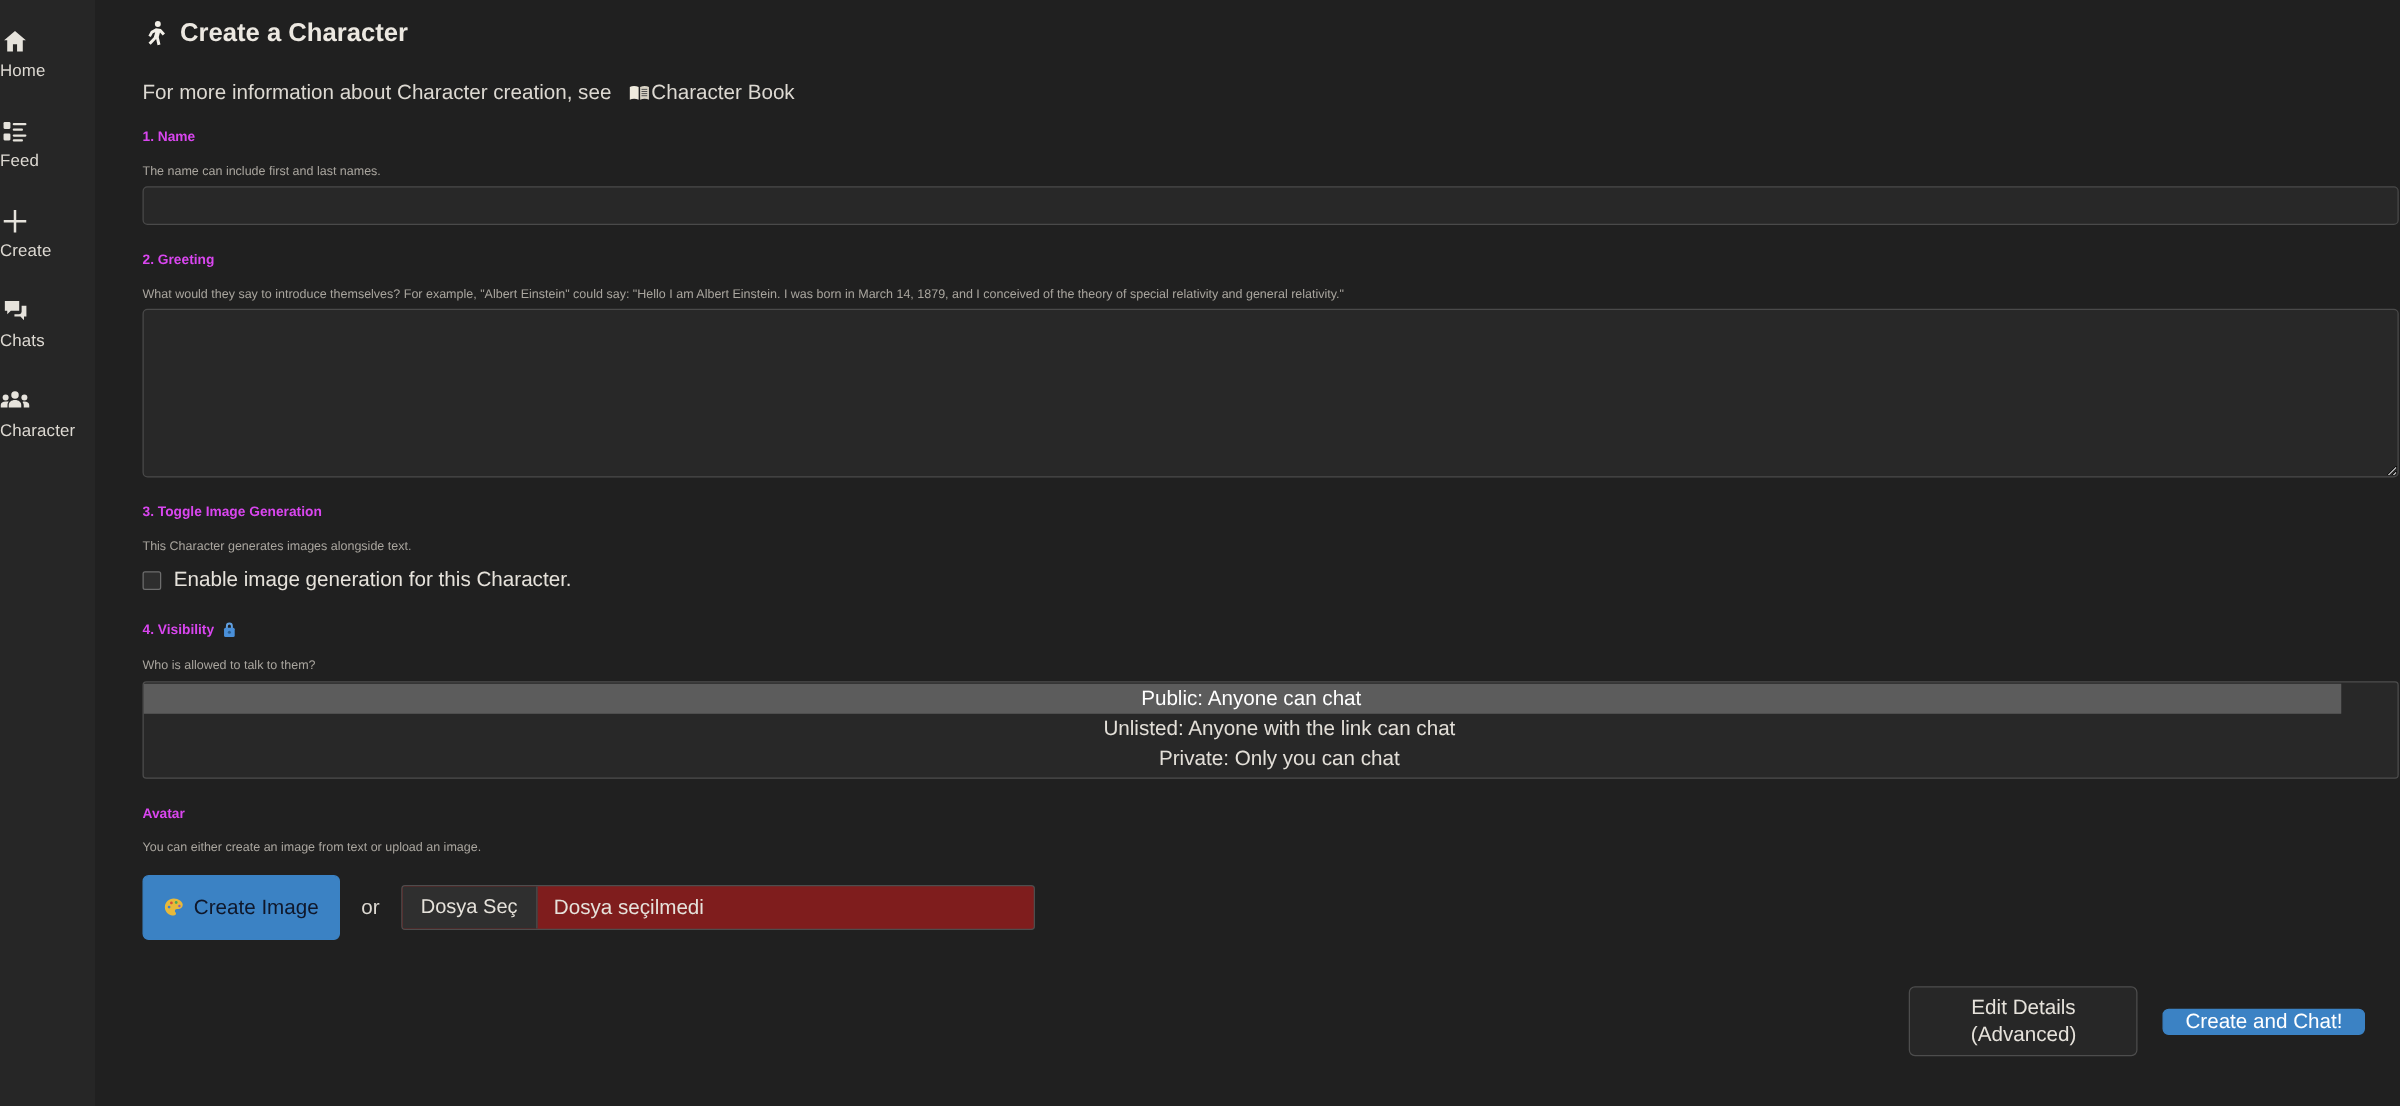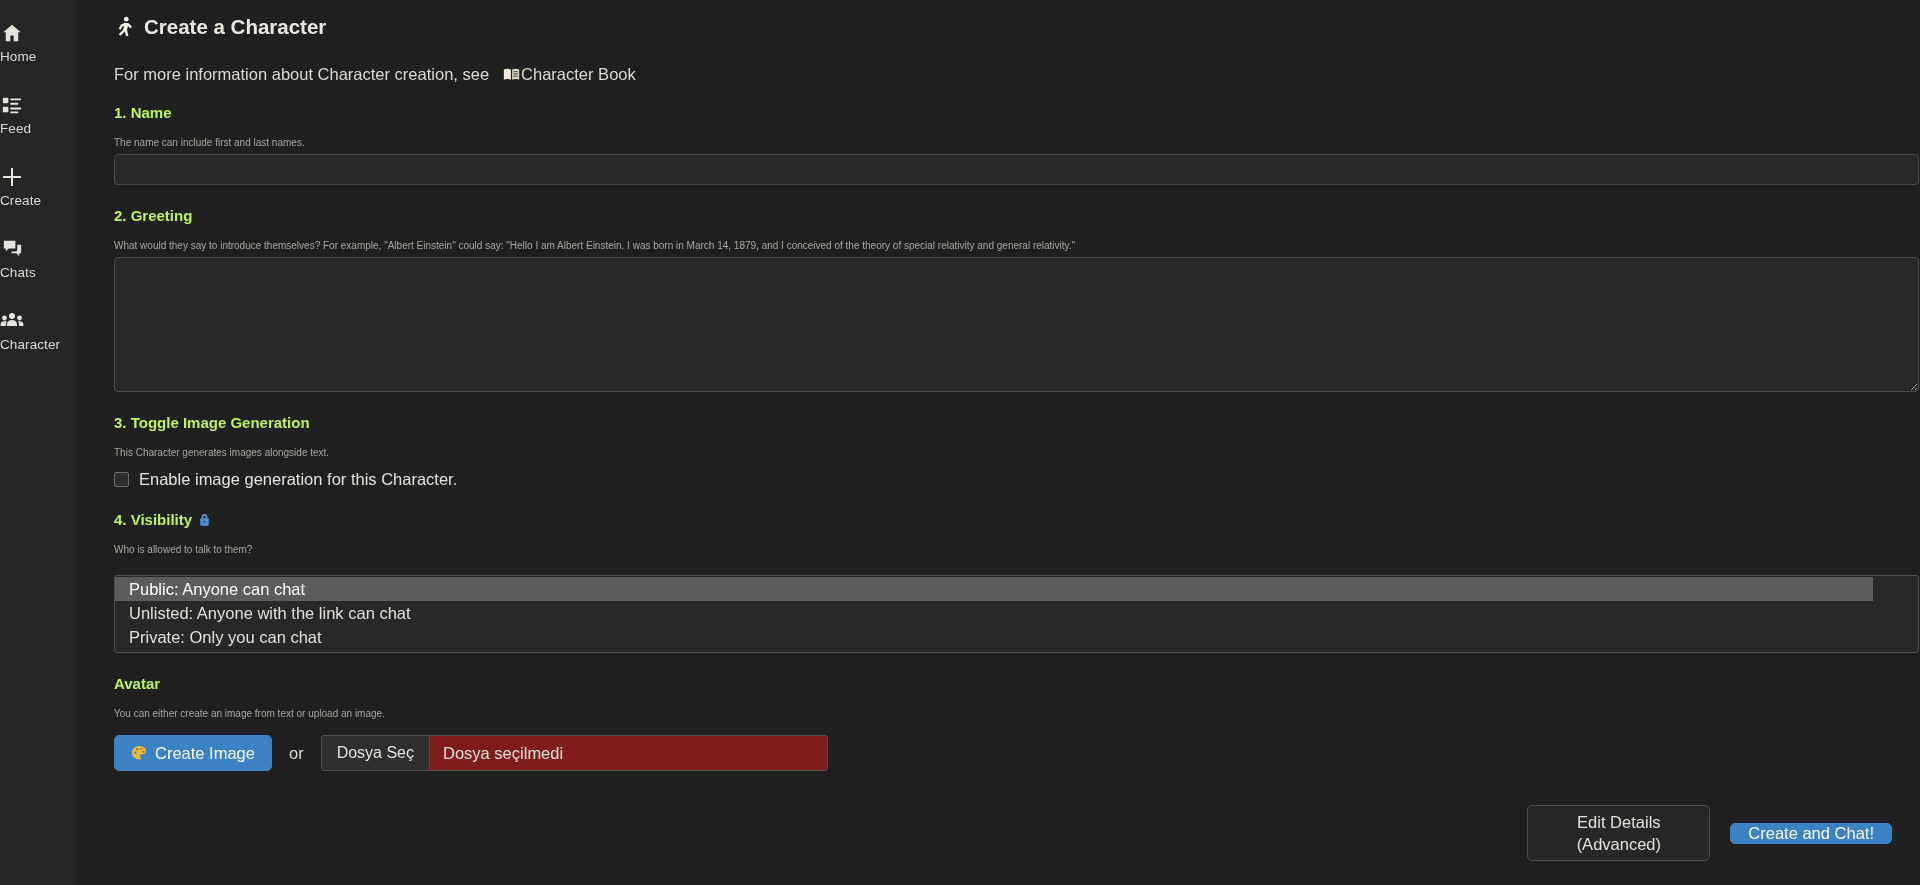--- a/index.html
+++ b/index.html
@@ -70,23 +70,23 @@
     font-size: 16.5px;
     color: #ddd9d2;
     display: flex;
     align-items: center;
   }
   .book-emoji { margin: 0 1px 0 14px; font-size: 16px; line-height: 1; display:inline-flex; }
   .book-link { color: #ddd9d2; text-decoration: none; cursor: pointer; }
 
   .section { margin: 0 0 0 38px; }
   .sec-head {
-    font-size: 15px;
+    font-size: 11px;
     font-weight: bold;
-    color: #bef264;
+    color: #d946ef;
     display: flex;
     align-items: center;
     gap: 3px;
   }
   .sec-sub {
     font-size: 10px;
     color: #a9a59e;
     margin-top: 16px;
   }
 
@@ -137,25 +137,26 @@
   .cbox-label {
     font-size: 16.5px;
     color: #e6e2db;
     cursor: pointer;
   }
 
   .lock-emoji { font-size: 14px; line-height: 1; display:inline-flex; margin-left: 3px; }
 
   .listbox {
     width: 1805px;
-    margin-top: 20px;
+    margin-top: 7px;
     background: #282828;
     border: 1px solid #4d4d4d;
     border-radius: 3px;
     padding: 1px 0 3px 0;
+    text-align: center;
   }
   .lb-option {
     font-size: 16.5px;
     color: #e3dfd8;
     padding: 1px 0 1px 14px;
     line-height: 22px;
     cursor: pointer;
   }
   .lb-option.selected {
     background: #5c5c5c;
@@ -165,25 +166,25 @@
 
   .avatar-row {
     display: flex;
     align-items: center;
     gap: 0;
     margin-top: 16px;
   }
   .btn-create-image {
     background: #3b82c4;
     border: 1px solid #3b82c4;
-    color: #ffffff;
+    color: #0f172a;
     font-size: 16.5px;
     font-family: "Liberation Sans", sans-serif;
     border-radius: 5px;
-    height: 36px;
+    height: 52px;
     padding: 0 16px;
     display: inline-flex;
     align-items: center;
     gap: 8px;
     cursor: pointer;
   }
   .palette-emoji { font-size: 15px; line-height: 1; display:inline-flex; }
   .or-text {
     font-size: 16.5px;
     color: #ddd9d2;
@@ -215,21 +216,21 @@
     align-items: center;
     padding-left: 13px;
     color: #e6e2db;
     font-size: 16.5px;
     flex: 1 1 auto;
   }
 
   .footer-bar {
     position: absolute;
     right: 28px;
-    bottom: 24px;
+    bottom: 40px;
     display: flex;
     align-items: center;
     gap: 20px;
     margin-left: 40px;
   }
   .btn-edit-details {
     background: #272727;
     border: 1px solid #4d4d4d;
     border-radius: 5px;
     color: #e6e2db;

